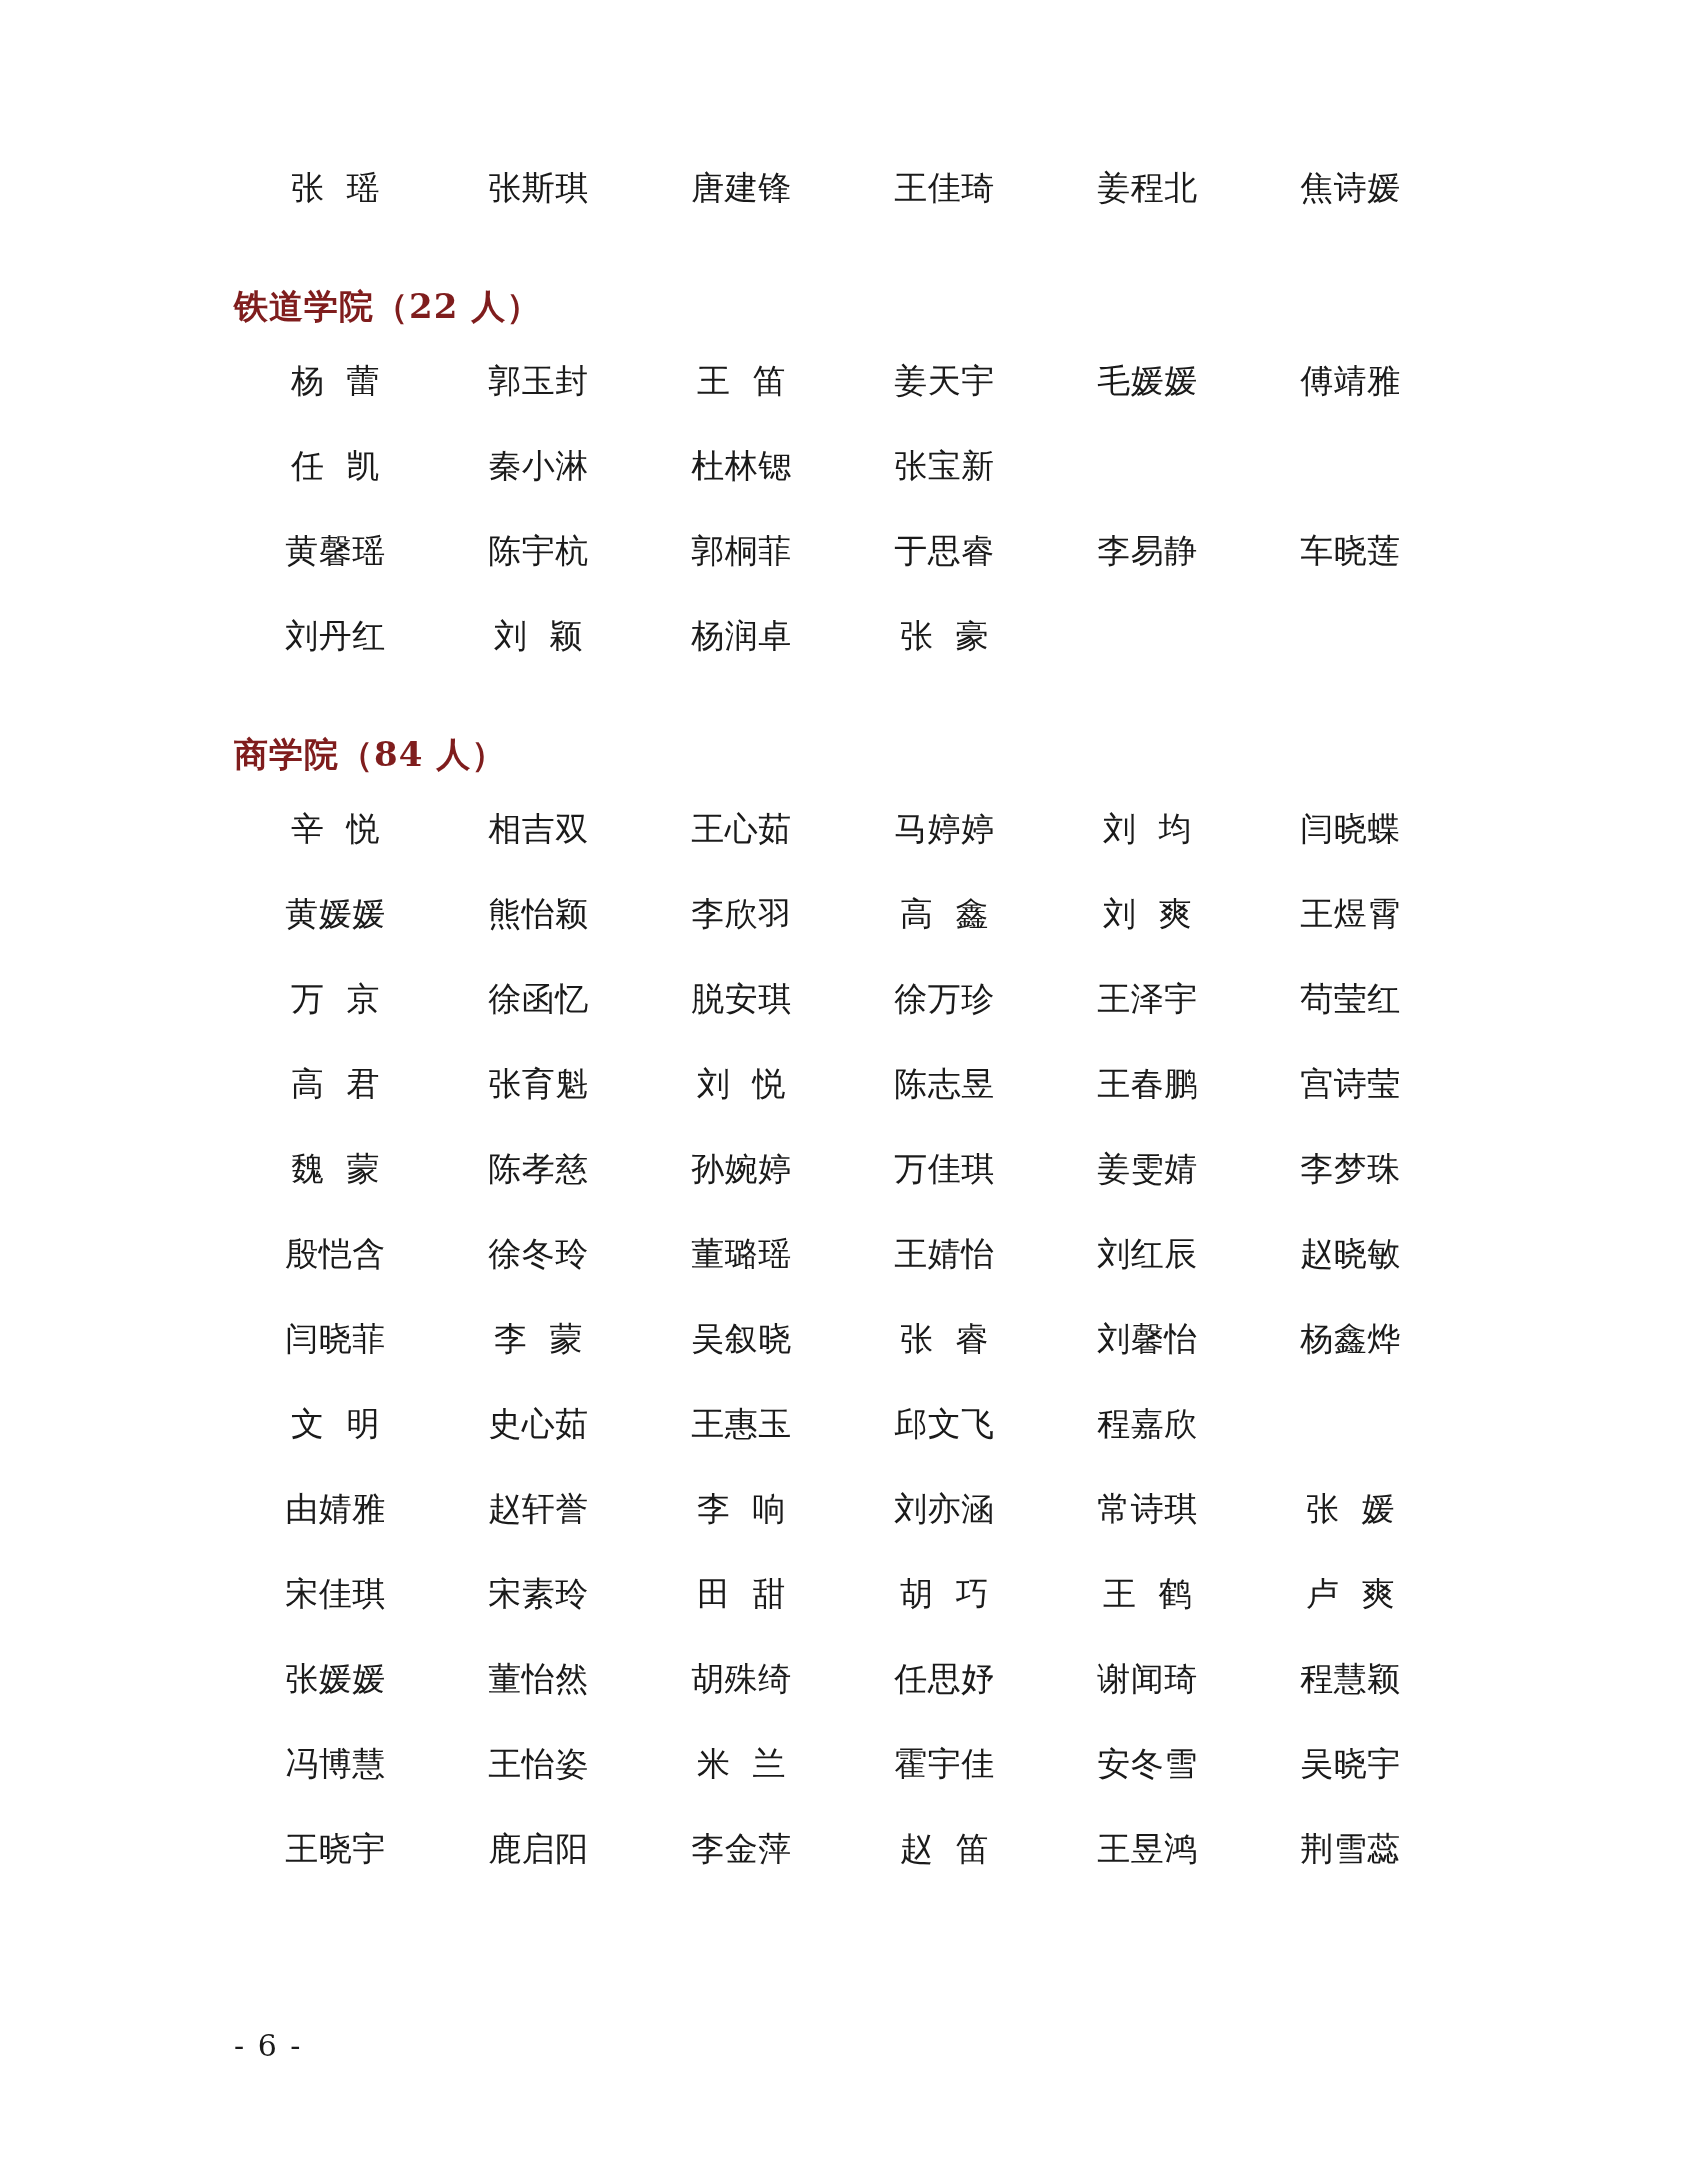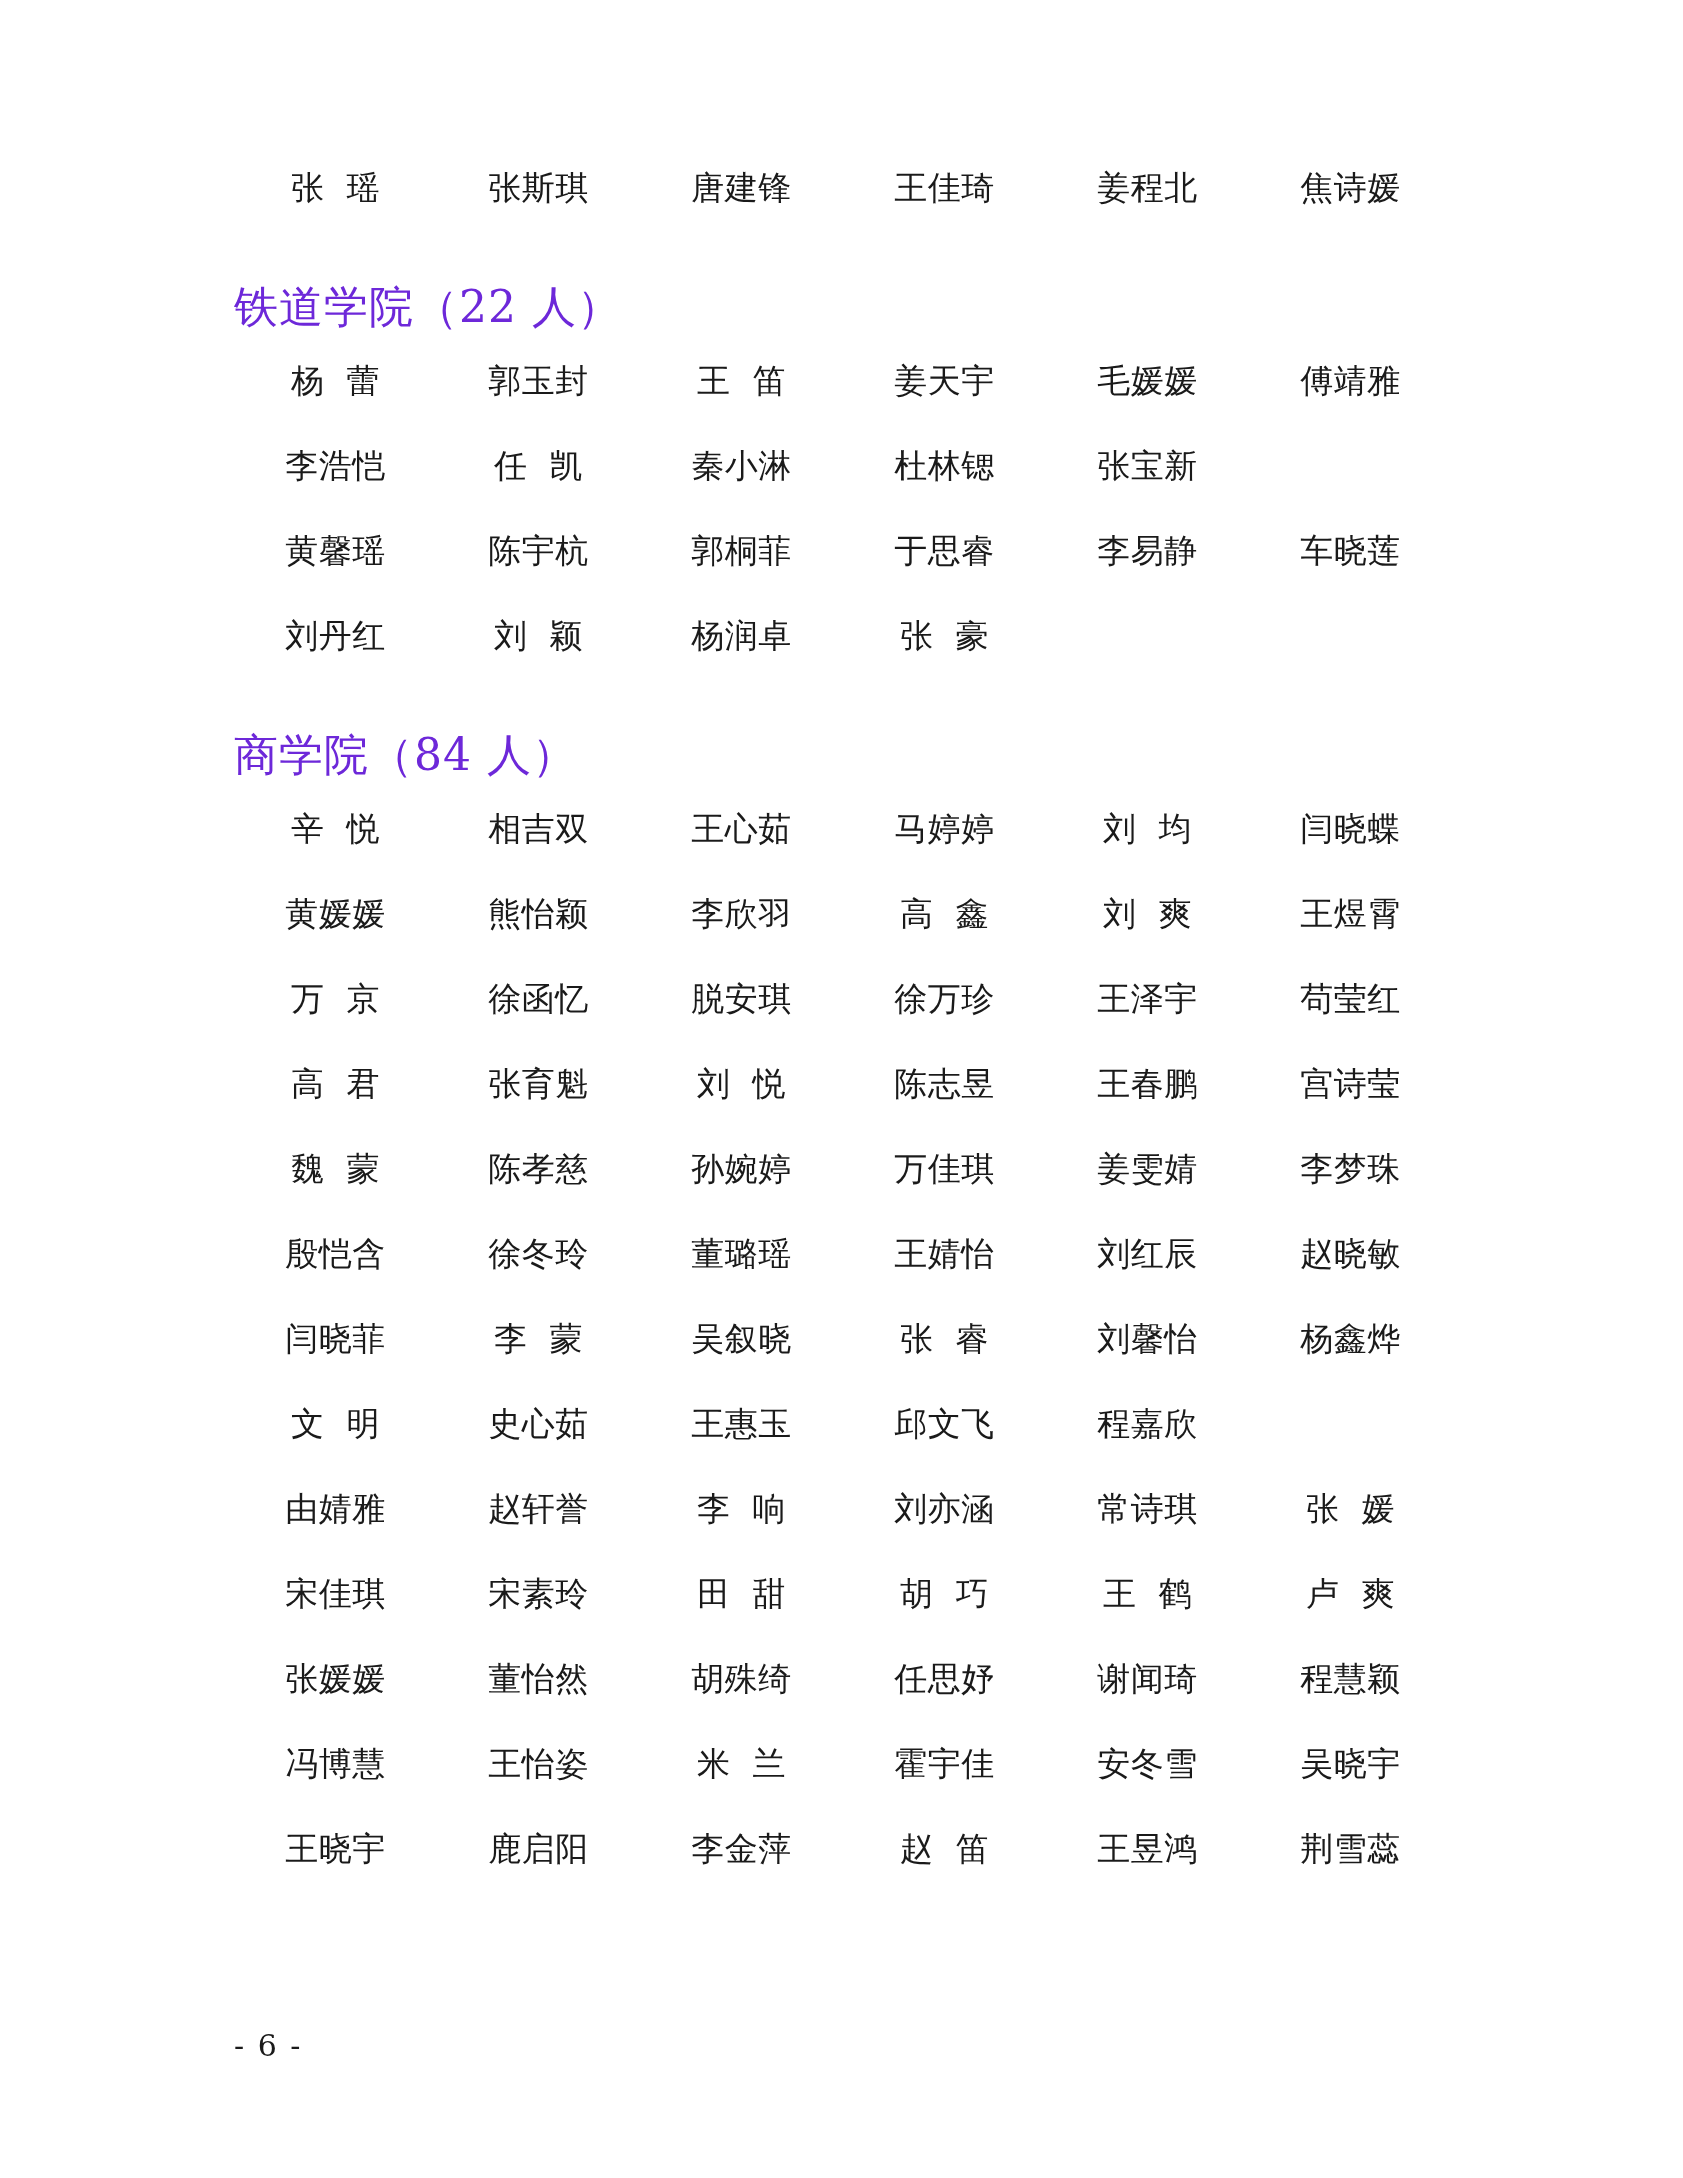--- a/index.html
+++ b/index.html
@@ -38,27 +38,27 @@
   .name {
     font-size: 33px;
     line-height: 77px;
     letter-spacing: 0.5px;
     text-align: center;
     white-space: pre;
     font-family: "DejaVu Serif", "Liberation Serif", serif;
     color: #1a1a1a;
   }
   .section-title {
-    font-size: 44px;
-    font-weight: normal;
+    font-size: 34px;
+    font-weight: bold;
     line-height: 59px;
     margin-top: 51px;
     margin-bottom: 6px;
     letter-spacing: 1px;
-    color: #6d28d9;
+    color: #7f1d1d;
     font-family: "DejaVu Serif", "Liberation Serif", serif;
   }
   .first-block {
     margin-top: 0;
   }
   .page-number {
     position: absolute;
     left: 234px;
     top: 2028px;
     font-size: 30px;
@@ -90,21 +90,20 @@
           <div class="section-title">铁道学院（22 人）</div>
           <div class="row">
             <div class="name">杨  蕾</div>
             <div class="name">郭玉封</div>
             <div class="name">王  笛</div>
             <div class="name">姜天宇</div>
             <div class="name">毛媛媛</div>
             <div class="name">傅靖雅</div>
           </div>
           <div class="row">
-            <div class="name">李浩恺</div>
             <div class="name">任  凯</div>
             <div class="name">秦小淋</div>
             <div class="name">杜林锶</div>
             <div class="name">张宝新</div>
           </div>
           <div class="row">
             <div class="name">黄馨瑶</div>
             <div class="name">陈宇杭</div>
             <div class="name">郭桐菲</div>
             <div class="name">于思睿</div>

